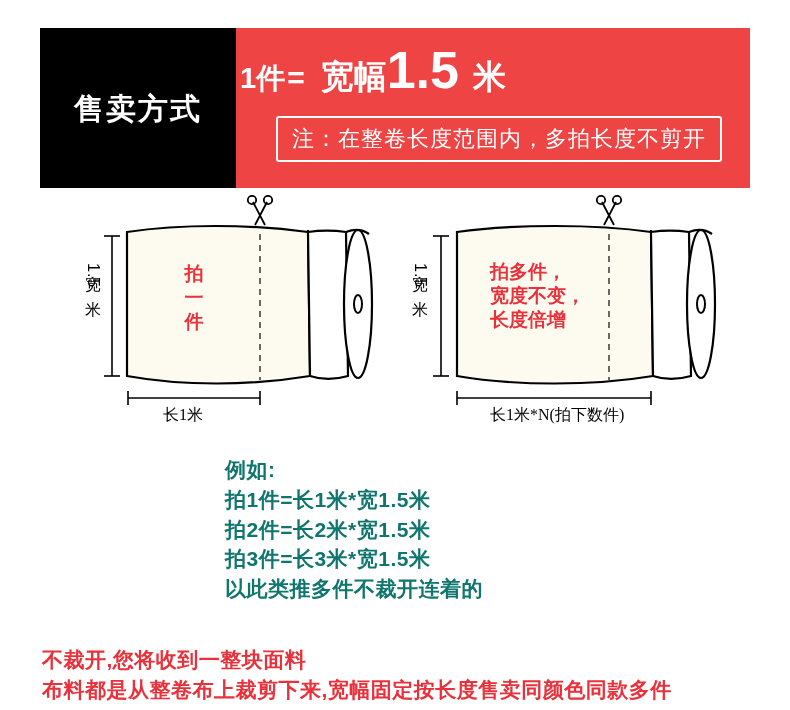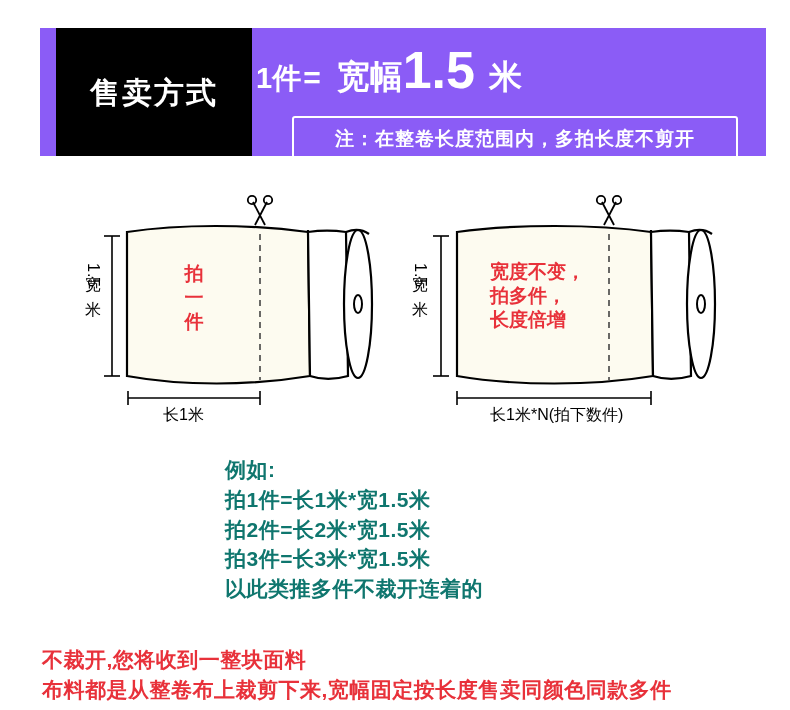--- a/index.html
+++ b/index.html
@@ -15,24 +15,23 @@
     position: relative;
     overflow: hidden;
   }
 
   
   .banner {
     position: absolute;
     left: 40px;
     top: 28px;
     width: 710px;
-    height: 128px;
-    display: flex;
-    background: #8b5cf6;
-    padding-left: 16px;
+    height: 160px;
+    display: flex;
+    background: #ef4444;
   }
   .banner-left {
     width: 196px;
     background: #000000;
     display: flex;
     align-items: center;
     justify-content: center;
     flex: 0 0 auto;
   }
   .banner-left-text {
@@ -85,22 +84,22 @@
     right: 28px;
     height: 42px;
     border: 2px solid #ffffff;
     border-radius: 3px;
     display: flex;
     align-items: center;
     justify-content: center;
   }
   .note-text {
     color: #ffffff;
-    font-size: 19px;
-    font-weight: bold;
+    font-size: 22px;
+    font-weight: normal;
     letter-spacing: 1px;
   }
 
   
   .diagram-area {
     position: absolute;
     left: 0;
     top: 190px;
     width: 790px;
     height: 260px;
@@ -127,20 +126,21 @@
     font-size: 16px;
     letter-spacing: 1px;
     color: #000;
     white-space: nowrap;
   }
   .hlabel {
     position: absolute;
     font-size: 16px;
     color: #000;
     white-space: nowrap;
+    font-family: Liberation Serif, serif;
   }
 
   
   .example {
     position: absolute;
     left: 225px;
     top: 455px;
     color: #0f766e;
     font-size: 21px;
     font-weight: bold;
@@ -243,22 +243,22 @@
       </g>
       <line x1="46" y1="46" x2="46" y2="186" stroke="#000" stroke-width="1.6"></line>
       <line x1="38" y1="46" x2="54" y2="46" stroke="#000" stroke-width="1.6"></line>
       <line x1="38" y1="186" x2="54" y2="186" stroke="#000" stroke-width="1.6"></line>
       <line x1="62" y1="208" x2="256" y2="208" stroke="#000" stroke-width="1.6"></line>
       <line x1="62" y1="201" x2="62" y2="215" stroke="#000" stroke-width="1.6"></line>
       <line x1="256" y1="201" x2="256" y2="215" stroke="#000" stroke-width="1.6"></line>
     </svg>
 
     <div class="fabric-label" style="left:95px; top:70px; width:120px; text-align:left;">
+      <div>拍多件，</div>
       <div>宽度不变，</div>
-      <div>拍多件，</div>
       <div>长度倍增</div>
     </div>
 
     <div class="vlabel" style="left:14px; top:72px;">宽1.5米</div>
     <div class="hlabel" style="left:95px; top:215px;">长1米*N(拍下数件)</div>
   </div>
 </div>
 
 <div class="example">
   <div>例如:</div>

